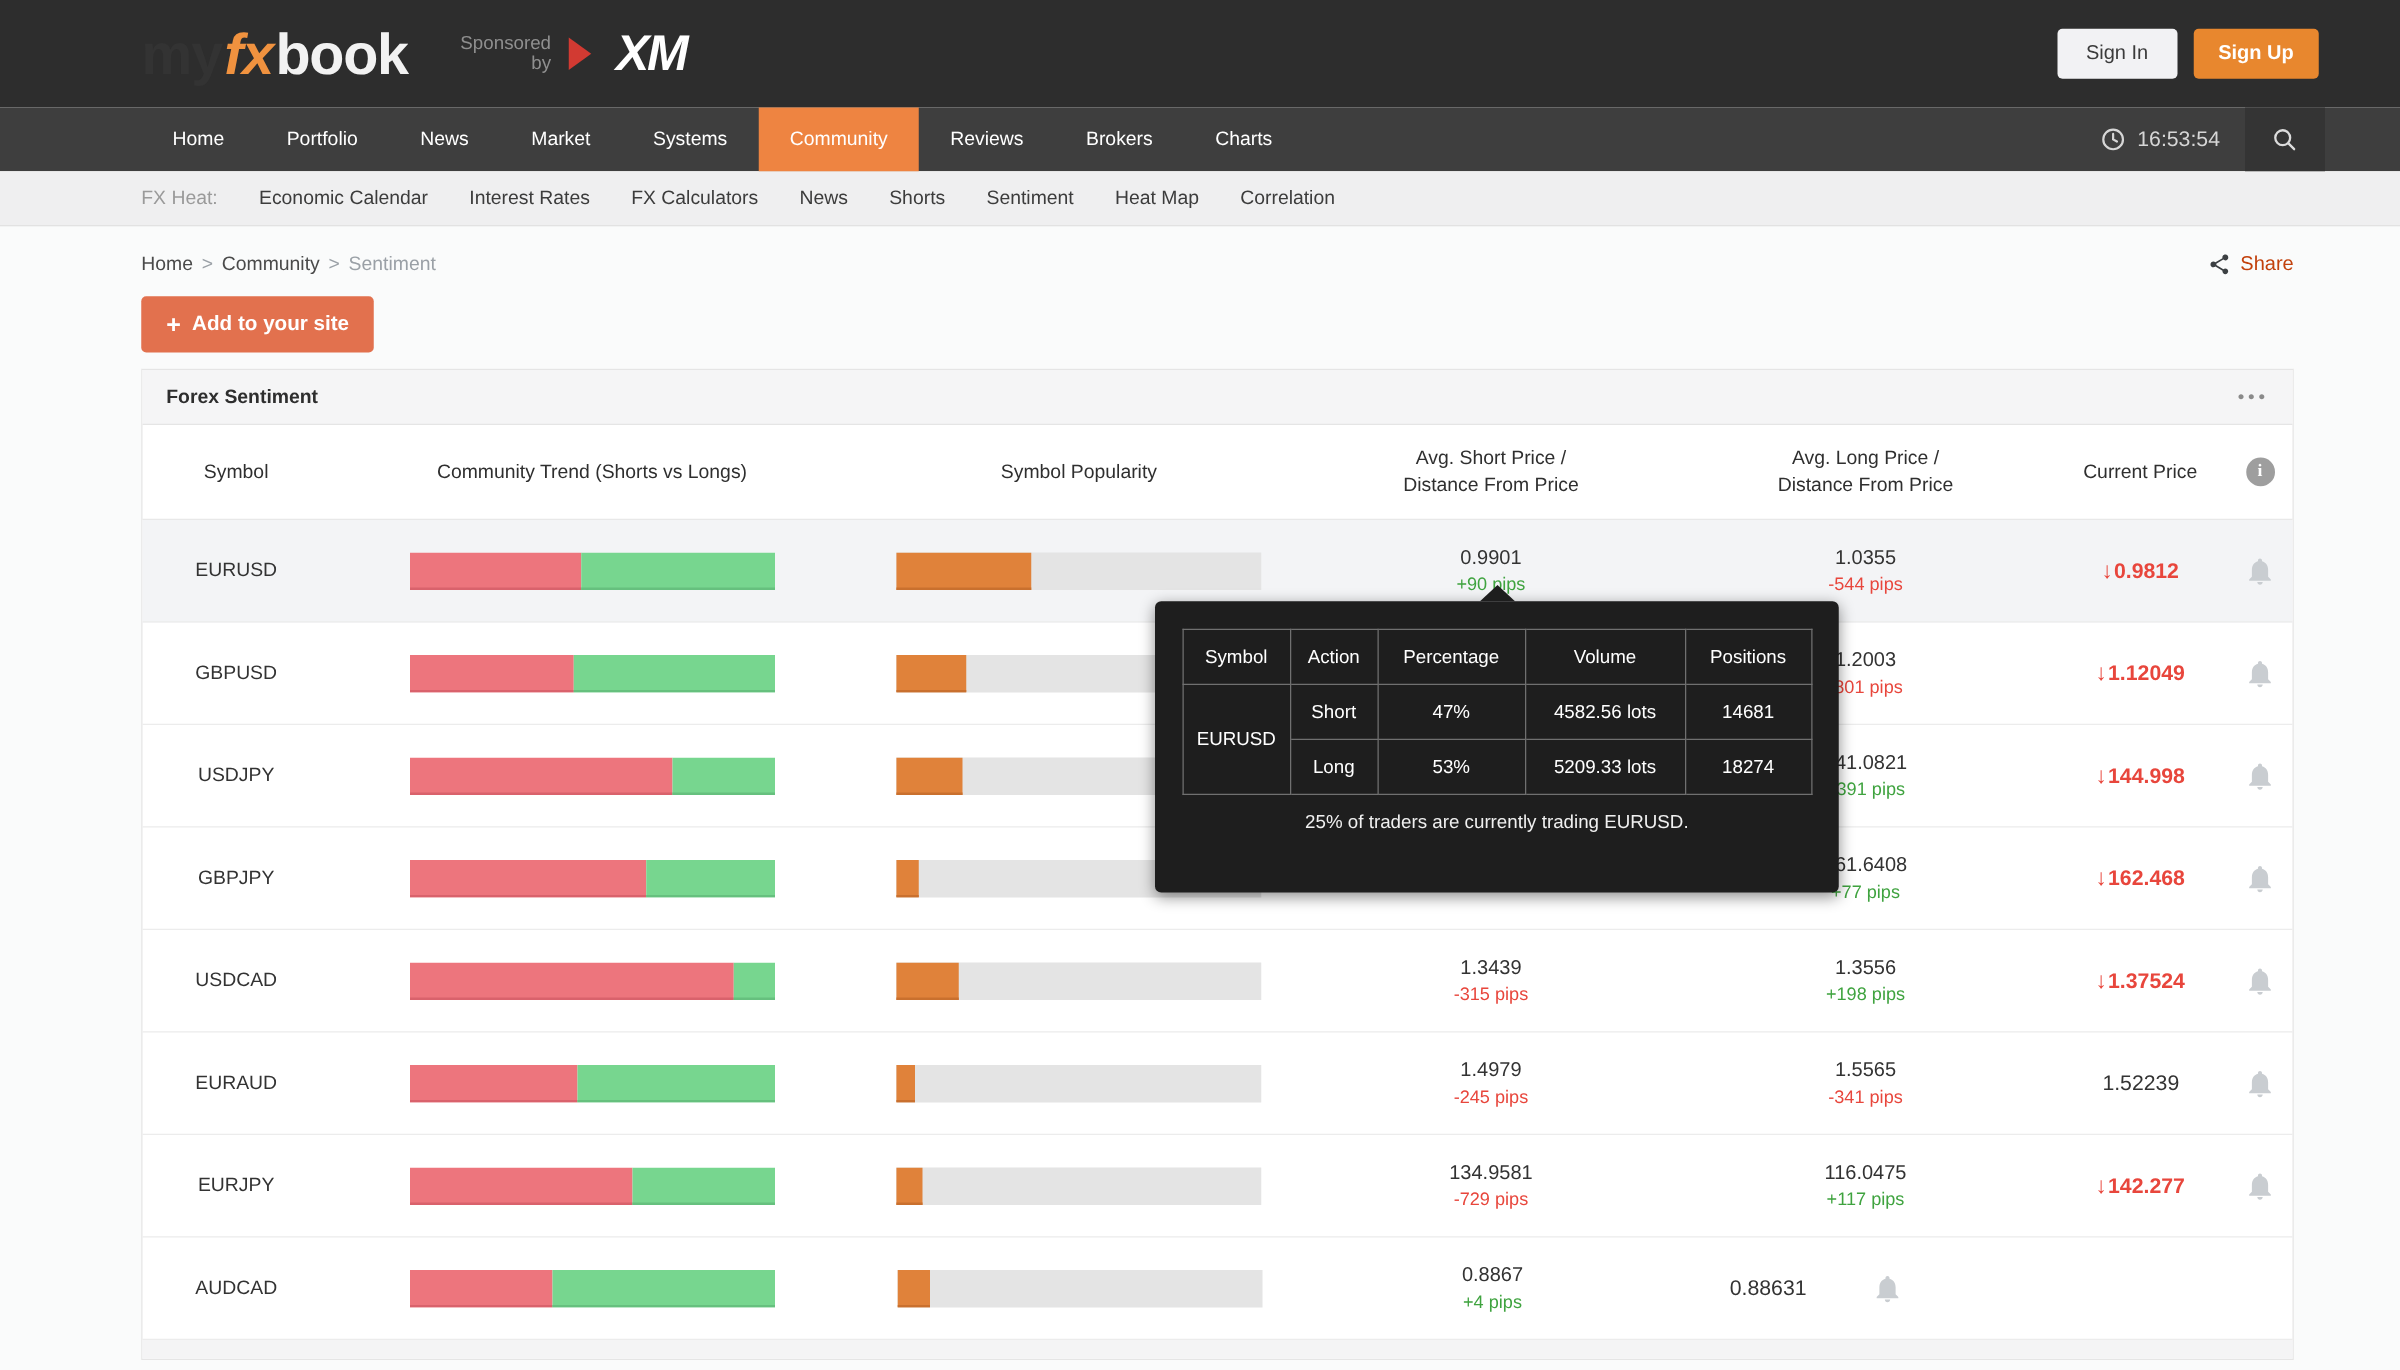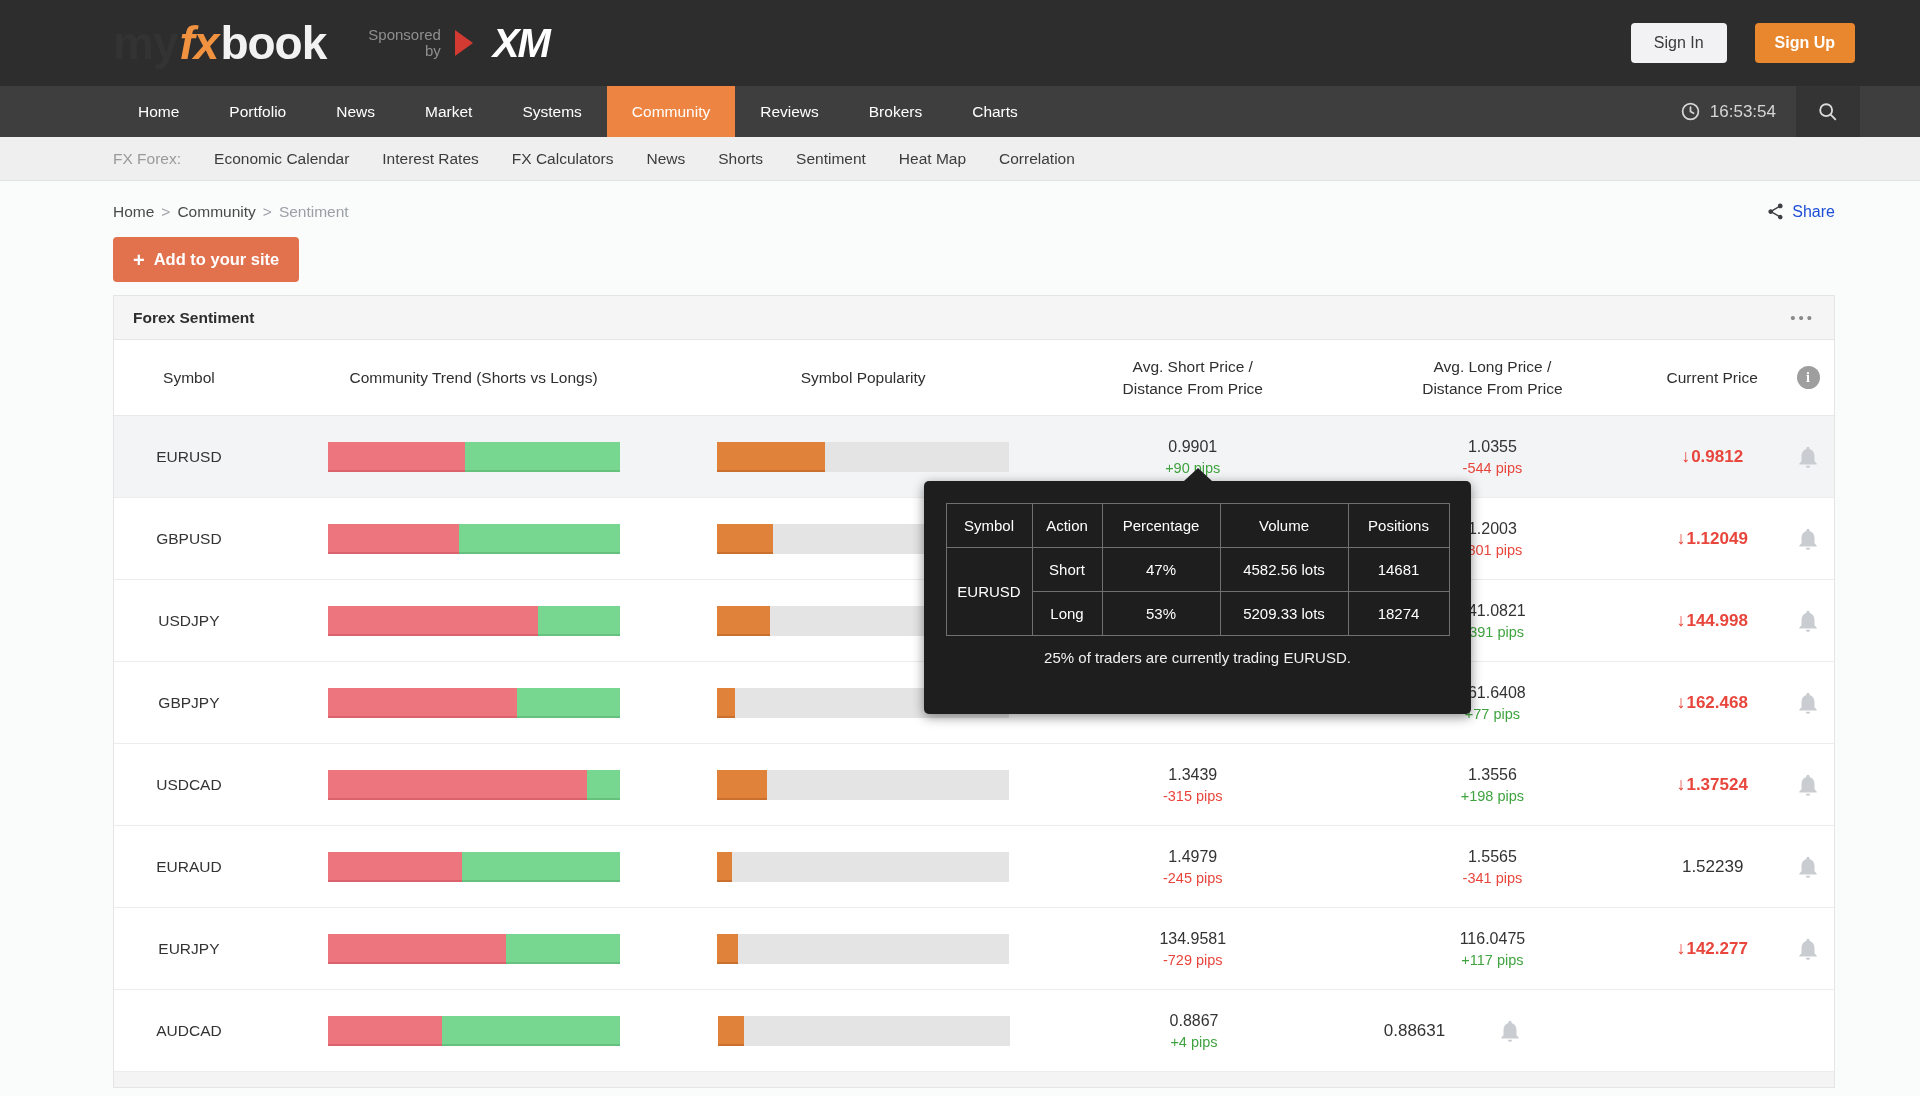--- a/index.html
+++ b/index.html
@@ -26,40 +26,40 @@
   }
   
   .topbar{height:86px;background:var(--topbar-bg);display:flex;align-items:center;padding:0 65px 0 113px;}
   .logo{display:flex;align-items:baseline;font-weight:bold;font-size:46px;letter-spacing:-1px;cursor:pointer;}
   .logo .l-my,.logo .l-book{color:#f2f2f2;}
   .logo .l-fx{color:#f0923f;font-style:italic;padding:0 2px;}
   .sponsored{margin-left:42px;color:#8f8f8f;font-size:15px;line-height:16px;text-align:right;}
   .xm-logo{display:flex;align-items:center;margin-left:14px;gap:26px;}
   .xm-arrow{width:0;height:0;border-top:13px solid transparent;border-bottom:13px solid transparent;border-left:18px solid #d23a32;margin-right:-6px;}
   .xm-text{color:#fff;font-size:40px;font-weight:bold;font-style:italic;letter-spacing:-2px;}
-  .auth{margin-left:auto;display:flex;gap:28px;}
+  .auth{margin-left:auto;display:flex;gap:13px;}
   .btn-signin{background:#f2f2f4;color:#3b3b3b;border:none;border-radius:4px;padding:11px 23px;font-size:16px;font-family:inherit;cursor:pointer;}
   .btn-signup{background:var(--orange-btn);color:#fff;border:none;border-radius:4px;padding:11px 20px;font-size:16px;font-weight:bold;font-family:inherit;cursor:pointer;}
   
   .navbar{height:51px;background:var(--navbar-bg);display:flex;align-items:stretch;padding-left:113px;}
   .nav-item{display:flex;align-items:center;padding:0 25px;color:#fff;font-size:15.5px;cursor:pointer;}
   .nav-item.active{background:var(--orange-accent);}
   .nav-right{margin-left:auto;display:flex;align-items:stretch;}
   .clock{display:flex;align-items:center;gap:9px;color:#d6d6d6;font-size:17px;padding-right:20px;}
   .search-box{width:64px;background:#343434;display:flex;align-items:center;justify-content:center;cursor:pointer;margin-right:60px;}
   
   .fxbar{height:44px;background:#efeff0;border-bottom:1px solid #e2e2e2;display:flex;align-items:center;padding-left:113px;gap:33px;font-size:15.5px;color:#3c3c3c;}
   .fxbar .fx-label{color:#9a9a9a;cursor:default;}
   .fx-item{cursor:pointer;}
   
   .crumb-row{display:flex;align-items:center;padding:21px 85px 0 113px;font-size:15.5px;}
   .crumb{color:#4a4a4a;cursor:pointer;}
   .crumb-sep{color:#9aa0a6;margin:0 7px;}
   .crumb.current{color:#9aa0a6;cursor:default;}
-  .share{margin-left:auto;display:flex;align-items:center;gap:7px;color:#1d4ed8;font-size:16px;cursor:pointer;}
+  .share{margin-left:auto;display:flex;align-items:center;gap:7px;color:#c2410c;font-size:16px;cursor:pointer;}
   
   .add-row{padding:16px 0 0 113px;}
   .btn-add{background:var(--salmon-btn);color:#fff;border:none;border-radius:4px;padding:13px 20px;font-size:16.5px;font-weight:bold;font-family:inherit;display:inline-flex;align-items:center;gap:9px;cursor:pointer;}
   .btn-add .plus{font-size:20px;font-weight:bold;line-height:14px;}
   
   .panel{margin:13px 85px 0 113px;width:1722px;background:#fff;border:1px solid #e5e5e5;position:relative;}
   .panel-header{height:44px;background:#f5f5f6;border-bottom:1px solid #e5e5e5;display:flex;align-items:center;padding:0 19px;}
   .panel-title{font-size:15.5px;font-weight:bold;color:#2e2e2e;}
   .panel-dots{margin-left:auto;color:#8a8a8a;font-size:15px;letter-spacing:3px;cursor:pointer;line-height:10px;}
   .thead{display:flex;align-items:center;height:76px;border-bottom:1px solid #e8e8e8;font-size:15.5px;color:#2f2f2f;}
@@ -142,21 +142,21 @@
     <div class="search-box">
       <svg width="22" height="22" viewBox="0 0 24 24">
         <circle cx="10" cy="10" r="6.5" fill="none" stroke="#dcdcdc" stroke-width="2"></circle>
         <path d="M15.2 15.2L20 20" stroke="#dcdcdc" stroke-width="2" stroke-linecap="round"></path>
       </svg>
     </div>
   </div>
 </div>
 
 <div class="fxbar">
-  <span class="fx-label">FX Forex:</span>
+  <span class="fx-label">FX Heat:</span>
 <span class="fx-item">Economic Calendar</span>
     <span class="fx-item">Interest Rates</span>
     <span class="fx-item">FX Calculators</span>
     <span class="fx-item">News</span>
     <span class="fx-item">Shorts</span>
     <span class="fx-item">Sentiment</span>
     <span class="fx-item">Heat Map</span>
     <span class="fx-item">Correlation</span>
   </div>
 

